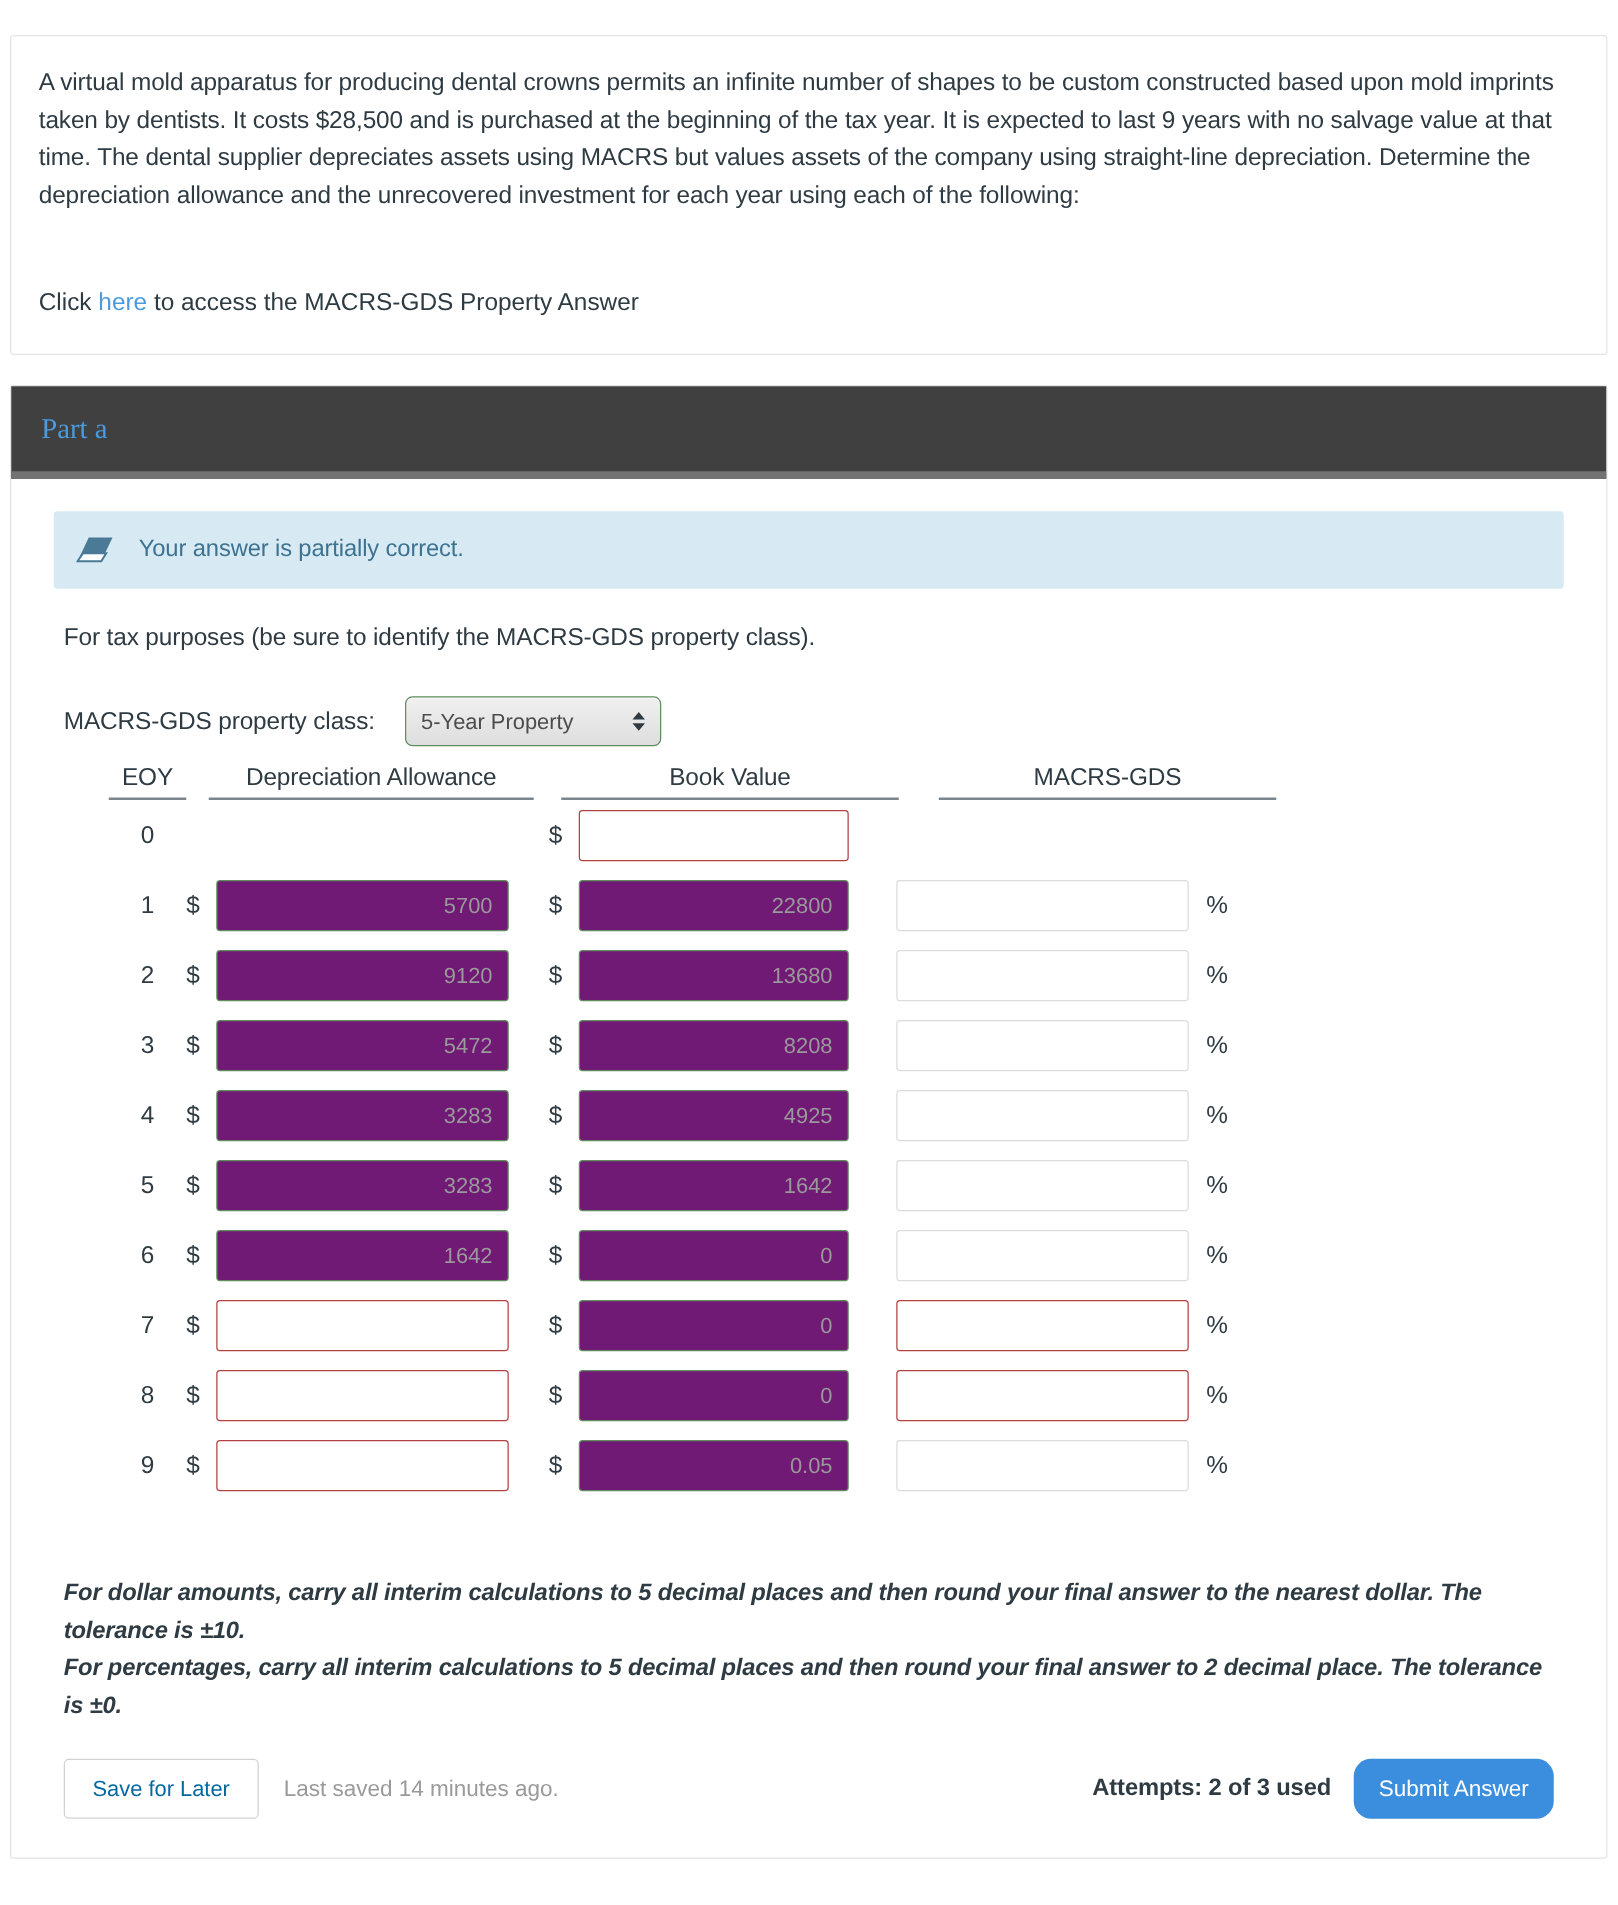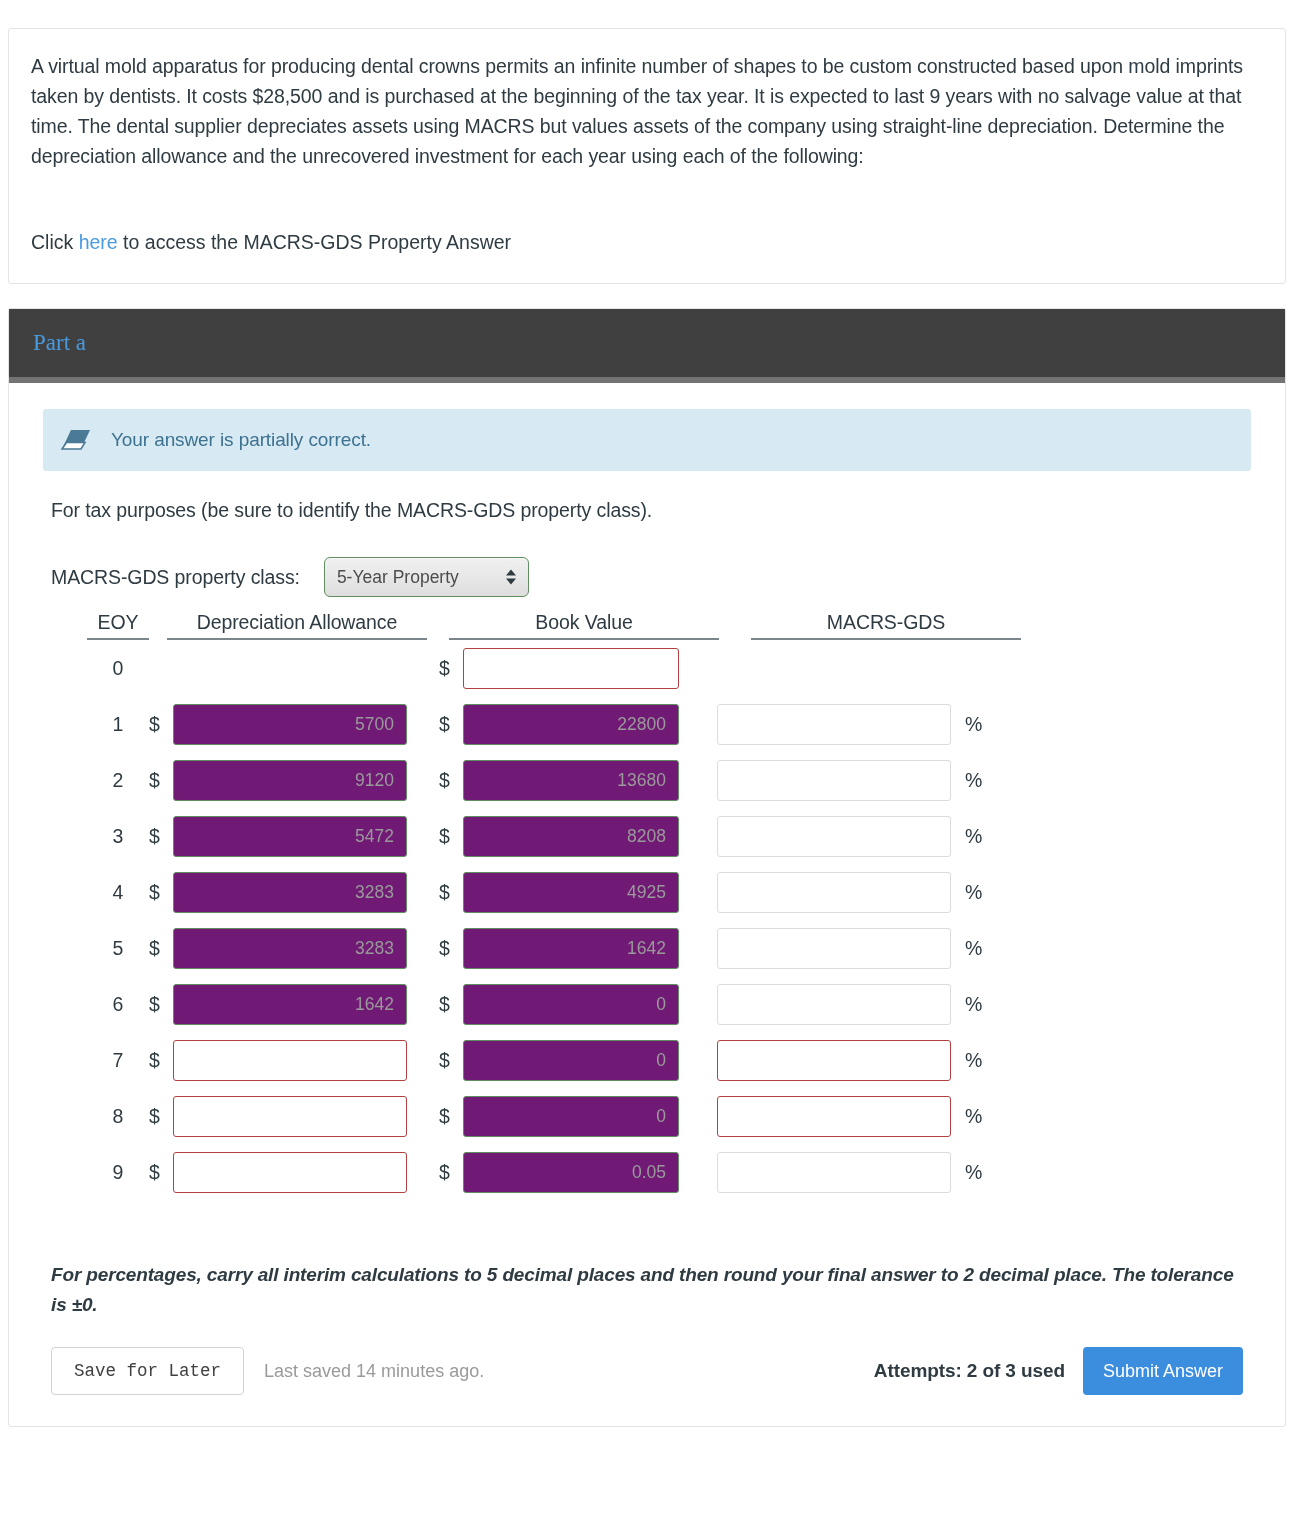--- a/index.html
+++ b/index.html
@@ -211,44 +211,44 @@
     height: 52px;
     padding-bottom: 22px;
   }
   .btn-save {
     border: 1px solid #d2d2d2;
     background: #ffffff;
     border-radius: 4px;
     height: 48px;
     padding: 0 22px;
     font-size: 17.5px;
-    color: #404040;
+    color: #0369a1;
     display: flex; align-items: center;
-    font-family: Liberation Mono, monospace;
+    font-family: Liberation Sans, sans-serif;
   }
   .saved-text {
     color: #9a9a9a;
     font-size: 18px;
     margin-left: 20px;
   }
   .footer-right {
     margin-left: auto;
     display: flex; align-items: center; gap: 18px;
   }
   .attempts {
     font-size: 19px;
     font-weight: bold;
     color: #2f3b42;
     letter-spacing: -0.1px;
   }
   .btn-submit {
     background: #3b8ddd;
     color: #ffffff;
     border: none;
-    border-radius: 4px;
+    border-radius: 14px;
     height: 48px;
     padding: 0 20px;
     font-size: 18px;
     display: flex; align-items: center;
     font-family: "Liberation Sans", sans-serif;
   }
 </style>
 </head>
 <body>
 
@@ -393,20 +393,21 @@
               <div class="gap-dep-bv"></div>
               <div class="dollar">$</div>
               <div class="inp w-bv filled">0.05</div>
               <div class="inp w-macrs empty-plain"></div>
               <div class="pct">%</div>
             </div>
           </div>
       </div>
 
       <div class="instructions">
+        <div>For dollar amounts, carry all interim calculations to 5 decimal places and then round your final answer to the nearest dollar. The tolerance is ±10.</div>
         <div>For percentages, carry all interim calculations to 5 decimal places and then round your final answer to 2 decimal place. The tolerance is ±0.</div>
       </div>
 
       <div class="footer">
         <button class="btn-save">Save for Later</button>
         <span class="saved-text">Last saved 14 minutes ago.</span>
         <div class="footer-right">
           <span class="attempts">Attempts: 2 of 3 used</span>
           <button class="btn-submit">Submit Answer</button>
         </div>

